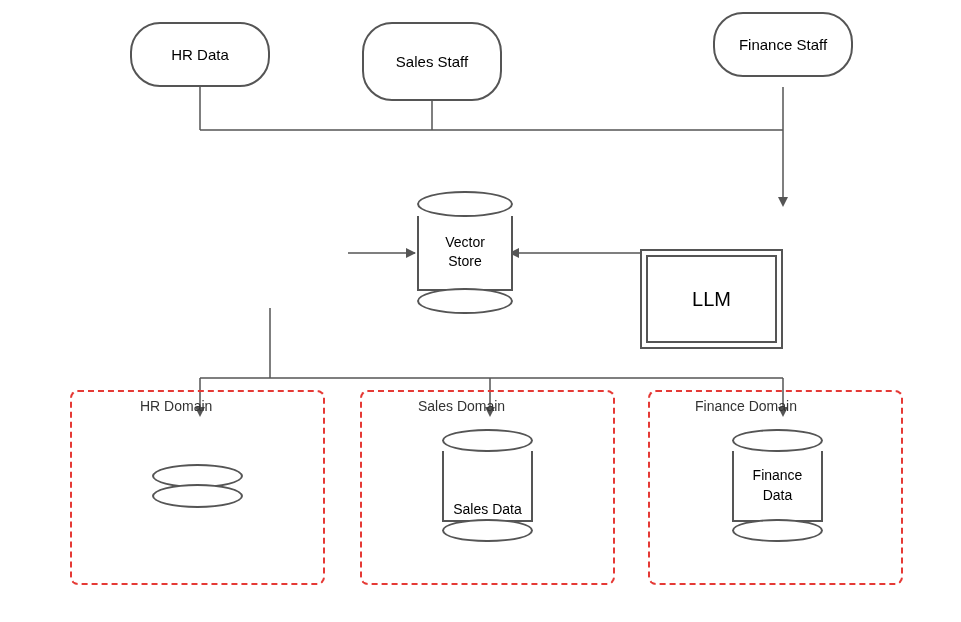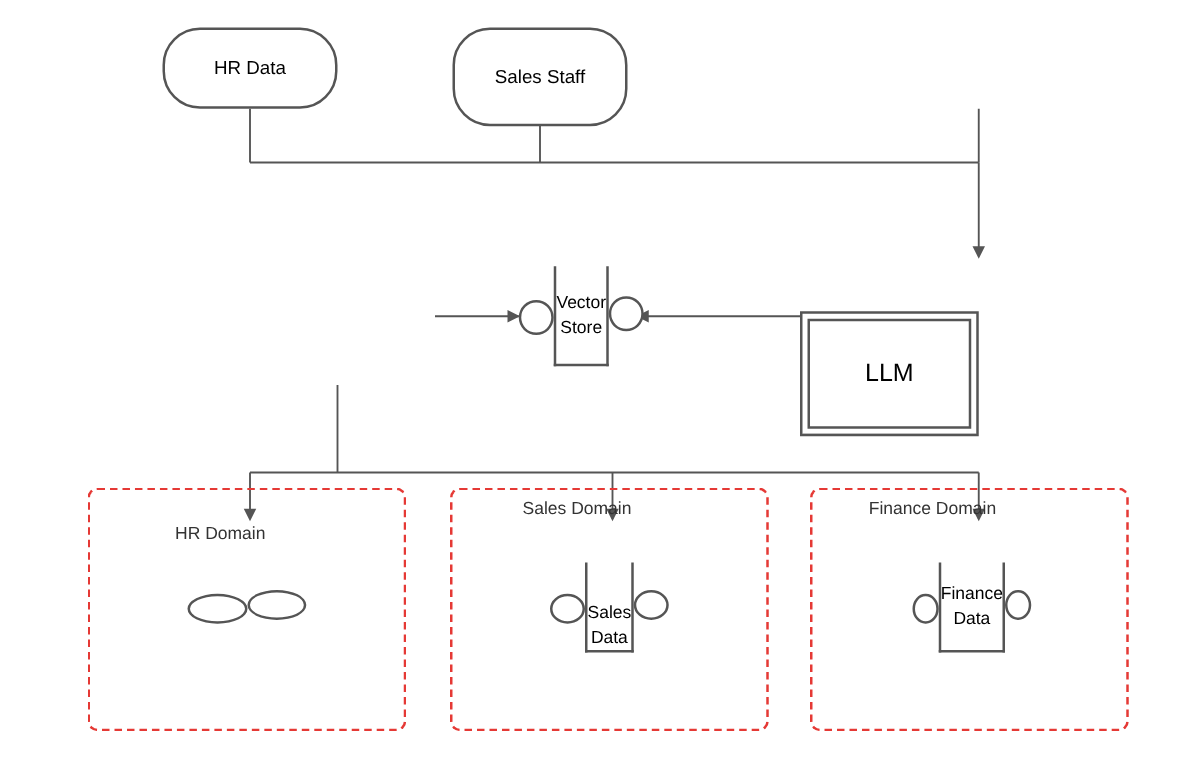--- a/index.html
+++ b/index.html
@@ -57,20 +57,21 @@
     .domain-label {
       position: absolute;
       font-size: 14px;
       color: #333;
       text-align: center;
     }
     
     .cylinder {
       position: absolute;
       display: flex;
+      flex-direction: column;
       align-items: center;
       justify-content: center;
     }
     .cylinder-body {
       border-left: 2px solid #555;
       border-right: 2px solid #555;
       border-bottom: 2px solid #555;
       background: #fff;
       display: flex;
       align-items: center;
@@ -142,37 +143,40 @@
   </svg>
 
   <div class="staff-node" style="left:130px; top:22px; width:140px; height:65px;">
     <span>HR Data</span>
   </div>
 
   <div class="staff-node" style="left:362px; top:22px; width:140px; height:79px;">
     <span>Sales Staff</span>
   </div>
 
+  <div class="staff-node" style="left:713px; top:12px; width:140px; height:65px;">
+    <span>Finance Staff</span>
+  </div>
 
 
   <div class="cylinder" style="left:415px; top:190px; width:100px; height:125px;">
     <div class="cylinder-top" style="width:96px; height:28px;"></div>
     <div class="cylinder-body" style="width:96px; height:80px;">
       <span>Vector<br>Store</span>
     </div>
     <div class="cylinder-bottom-cap" style="width:96px; height:28px; margin-top:-2px;"></div>
   </div>
 
   <div class="rect-node double-border" style="left:640px; top:205px; width:143px; height:100px; font-size:20px;">
     <span>LLM</span>
   </div>
 
   <div class="domain-box" style="left:70px; top:390px; width:255px; height:195px;">
   </div>
-  <div class="domain-label" style="left:140px; top:398px;margin-top:20px;">
+  <div class="domain-label" style="left:140px; top:398px;">
     <span>HR Domain</span>
   </div>
 
   <div class="cylinder" style="left:150px; top:428px; width:95px; height:115px;">
     <div class="cylinder-top" style="width:91px; height:24px;"></div>
     <div class="cylinder-bottom-cap" style="width:91px; height:24px; margin-top:-2px;"></div>
   </div>
 
   <div class="domain-box" style="left:360px; top:390px; width:255px; height:195px;">
   </div>

